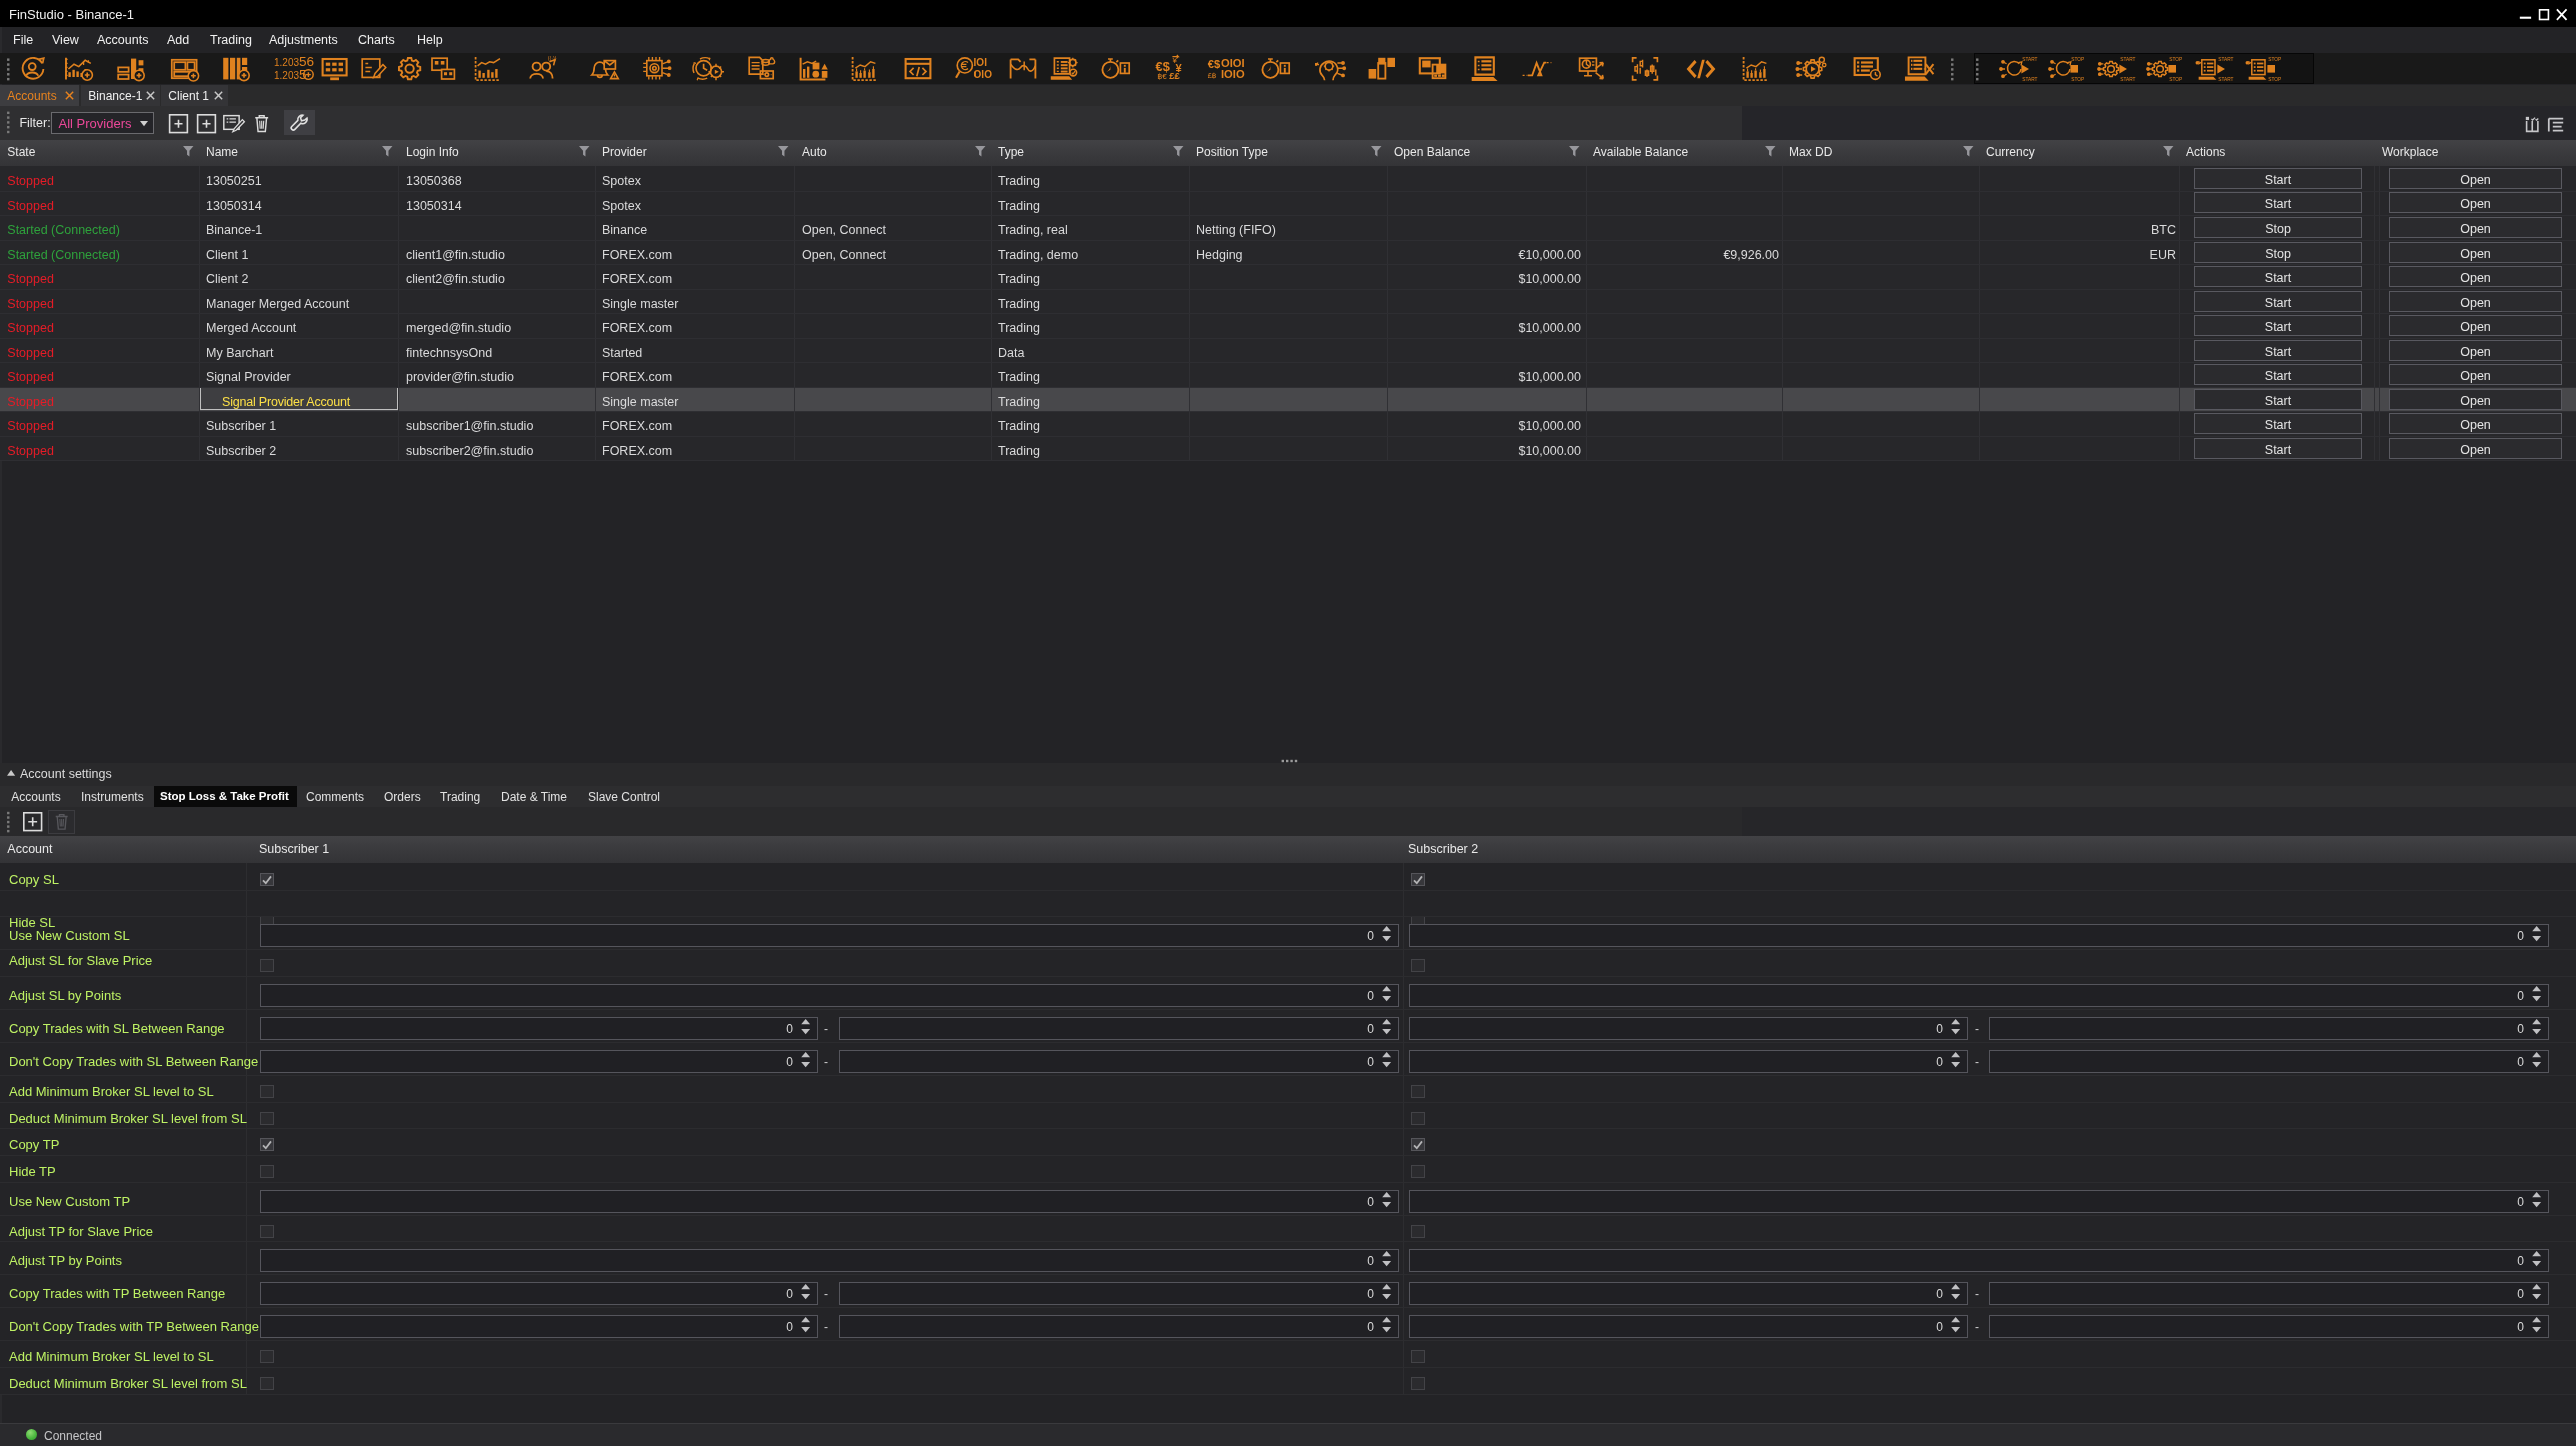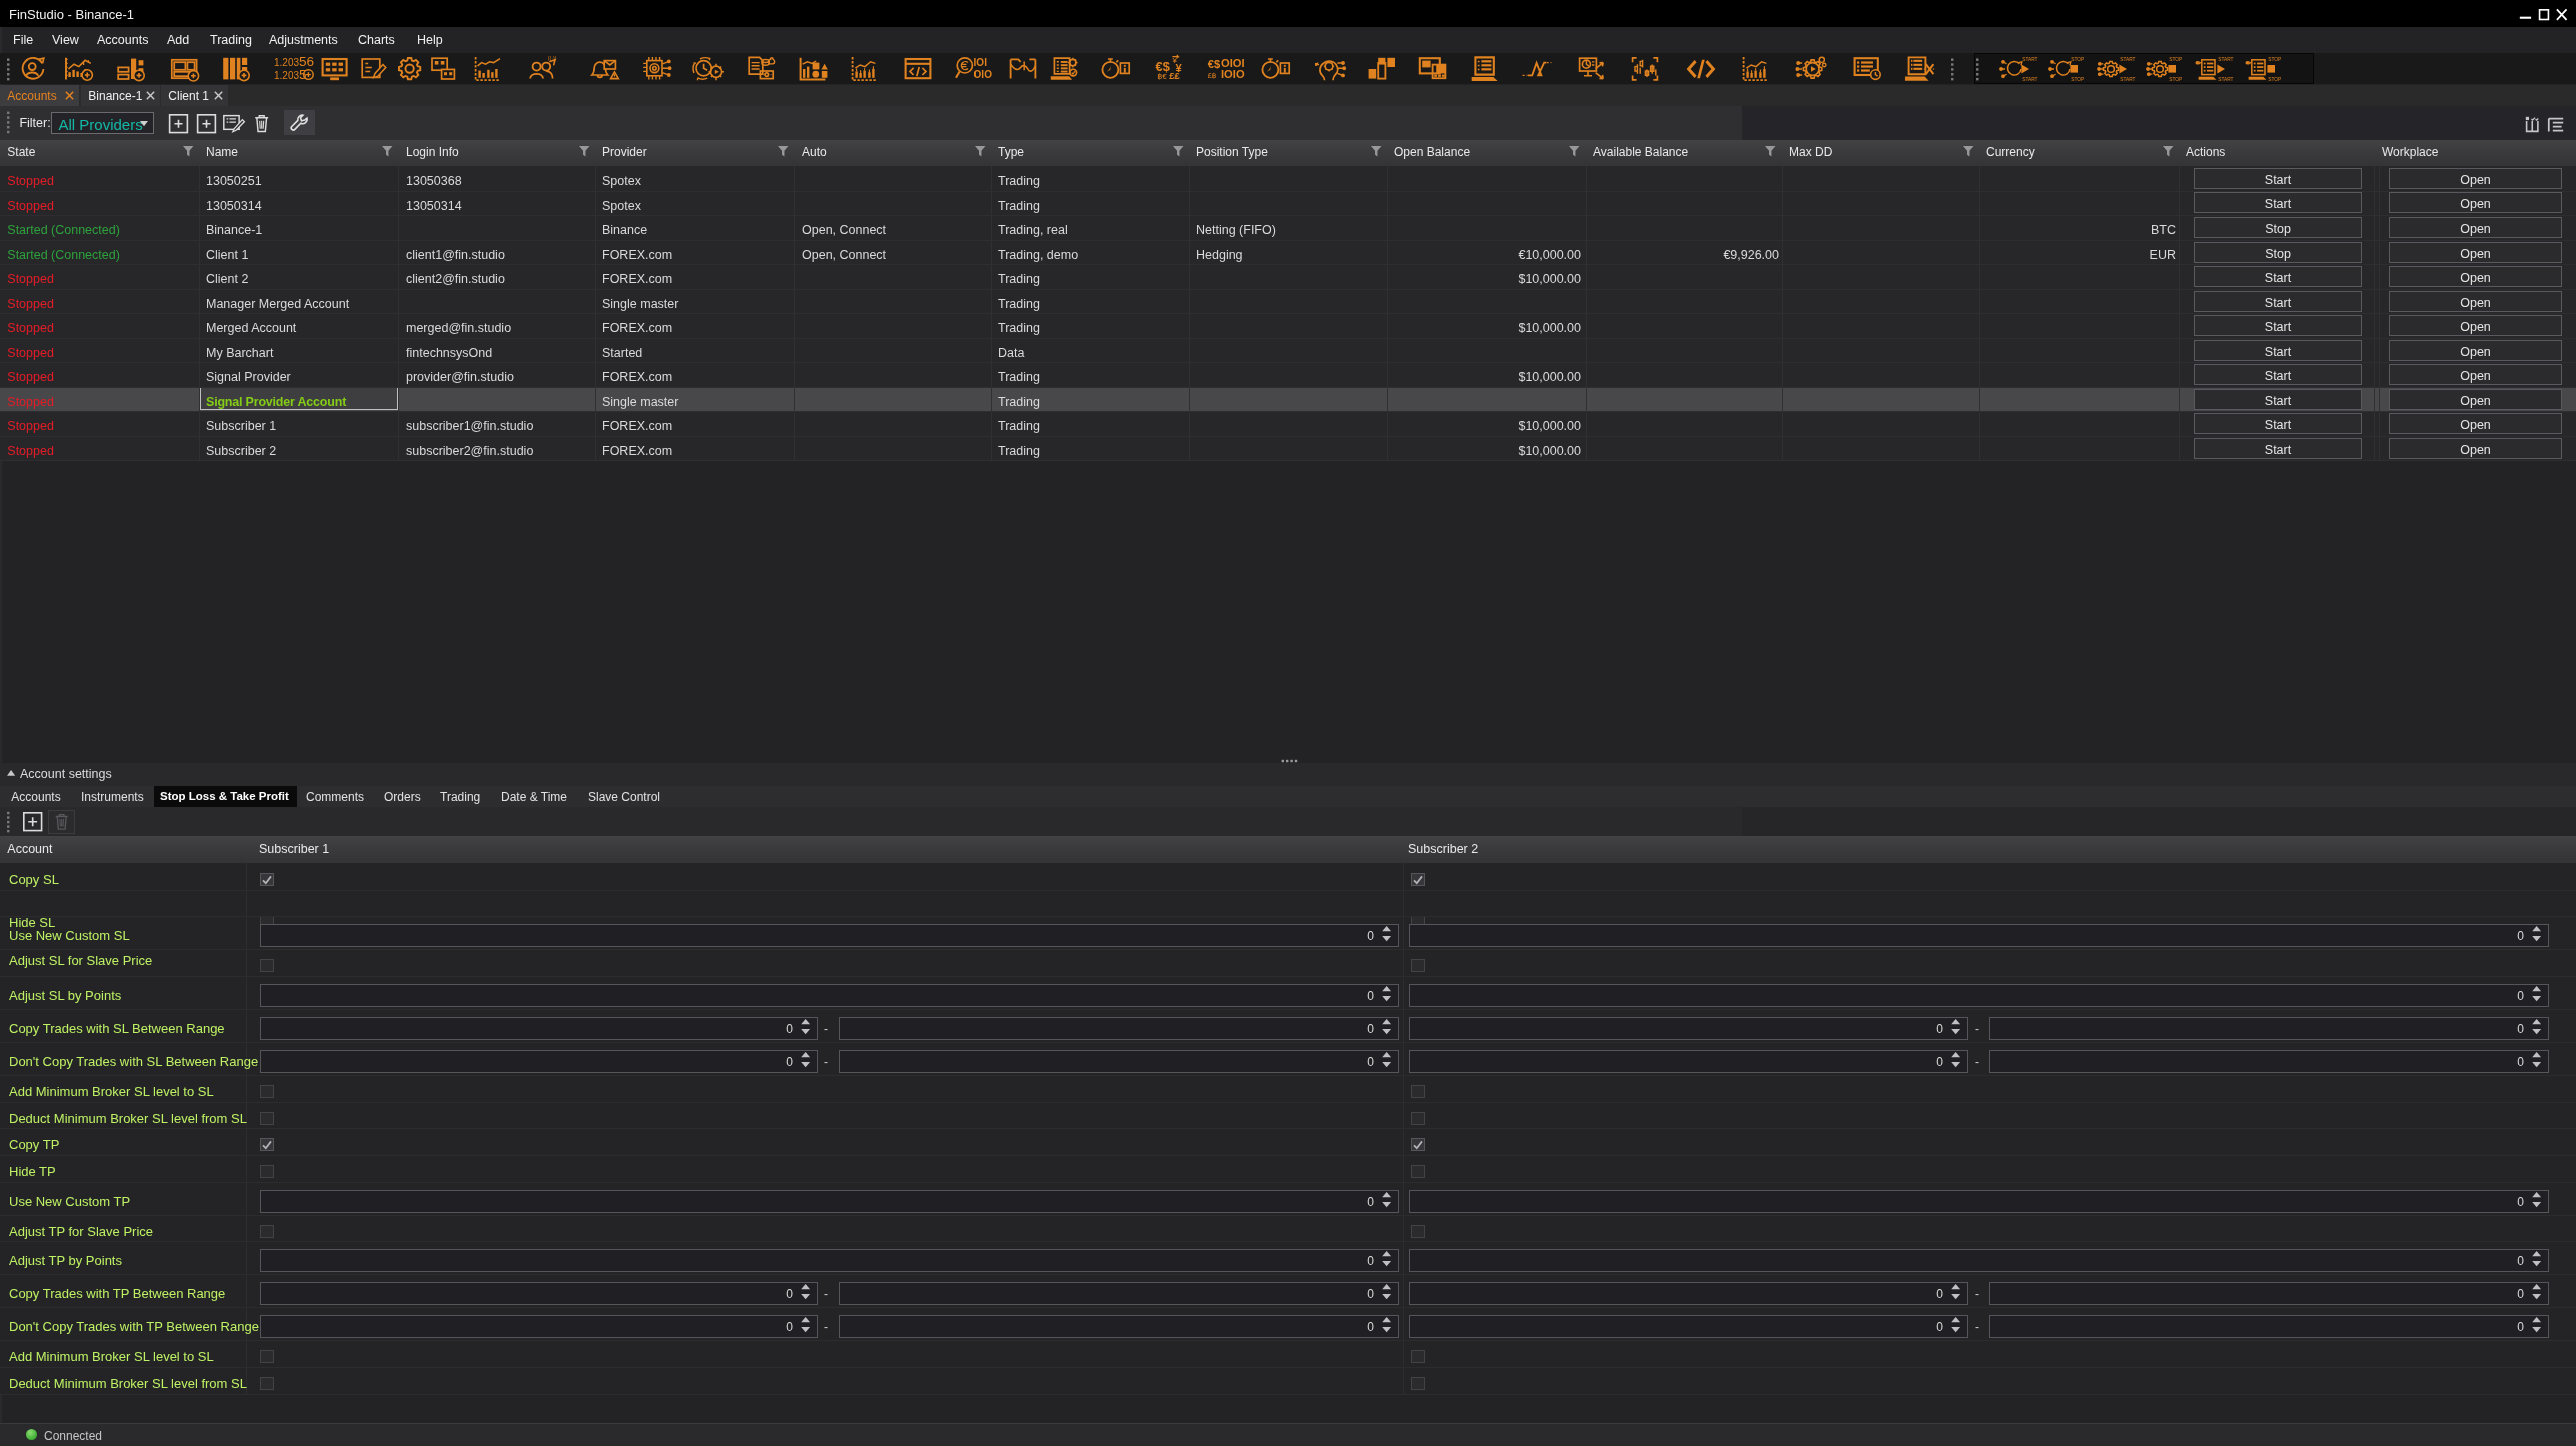--- a/index.html
+++ b/index.html
@@ -618,21 +618,21 @@
 <div class="abs" style="left:1742px;top:106px;width:834px;height:34px;background:#252529"></div>
 <svg class="icon-abs" style="left:4.8px;top:110px" width="6.5" height="24" viewBox="0 0 8 30">
     <rect x="2.5" y="2" width="3" height="3" fill="#7a7a7a"></rect>
     <rect x="2.5" y="8" width="3" height="3" fill="#7a7a7a"></rect>
     <rect x="2.5" y="14" width="3" height="3" fill="#7a7a7a"></rect>
     <rect x="2.5" y="20" width="3" height="3" fill="#7a7a7a"></rect>
     <rect x="2.5" y="26" width="3" height="3" fill="#7a7a7a"></rect>
   </svg>
 <div class="abs" style="left:19.4px;top:116px;font-size:12.5px;color:#e8e8e8">Filter:</div>
 <div class="abs" style="left:51px;top:112px;width:103px;height:22px;background:#242428;border:0.8px solid #6a6a6e">
-<span style="position:absolute;left:6.5px;top:3.2px;font-size:15px;color:#14b8a6">All Providers</span>
+<span style="position:absolute;left:6.5px;top:3.2px;font-size:13px;color:#ec4899">All Providers</span>
 <svg style="position:absolute;right:4.8px;top:8px" width="8" height="5.6" viewBox="0 0 10 7">
       <path d="M0 0 h10 l-5 6.5 z" fill="#cfcfcf"></path>
     </svg>
   </div>
 <svg class="icon-abs" style="left:168px;top:114px" width="21" height="19.4" viewBox="0 0 26 24">
 <rect x="2" y="1" width="22" height="22" fill="none" stroke="#dcdcdc" stroke-width="2"></rect>
 <path d="M13 7 v10 M8 12 h10" stroke="#dcdcdc" stroke-width="2"></path>
   </svg>
 <svg class="icon-abs" style="left:196px;top:114px" width="21" height="19.4" viewBox="0 0 26 24">
 <rect x="2" y="1" width="22" height="22" fill="none" stroke="#dcdcdc" stroke-width="2"></rect>
@@ -810,21 +810,21 @@
 <span class="cell" style="left:802px"></span>
 <span class="cell" style="left:998px">Trading</span>
 <span class="cell" style="left:1196px"></span>
 <span class="cell rcell" style="left:1394px;width:187px">$10,000.00</span>
 <div class="btn" style="left:2194px;width:168px">Start</div>
 <div class="btn" style="left:2389px;width:173px">Open</div>
 </div>
 <div class="row" style="top:221px;background:#48484b;">
 <span class="cell red" style="left:7.3px">Stopped</span>
 <div style="position:absolute;left:200px;top:0px;width:198px;height:23.4px;background:#3e3e41;border:0.8px solid #c0c0c0"></div>
-<span class="cell" style="left:206px;color:#84cc16;font-weight:700;letter-spacing:-0.2px">Signal Provider Account</span>
+<span class="cell" style="left:222px;color:#fde047;font-weight:400;letter-spacing:-0.2px">Signal Provider Account</span>
 <span class="cell" style="left:406px"></span>
 <span class="cell" style="left:602px">Single master</span>
 <span class="cell" style="left:802px"></span>
 <span class="cell" style="left:998px">Trading</span>
 <span class="cell" style="left:1196px"></span>
 <div class="btn" style="left:2194px;width:168px">Start</div>
 <div class="btn" style="left:2389px;width:173px">Open</div>
 </div>
 <div class="row" style="top:245px;">
 <span class="cell red" style="left:7.3px">Stopped</span>

